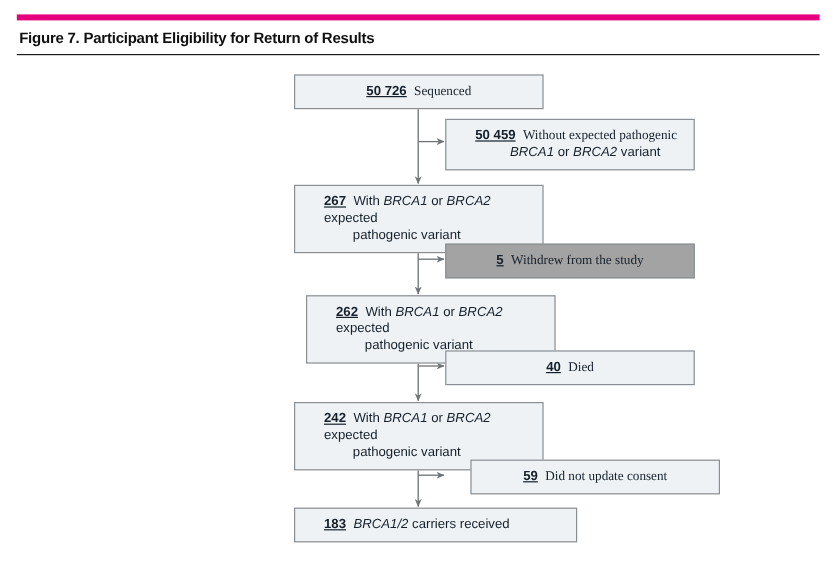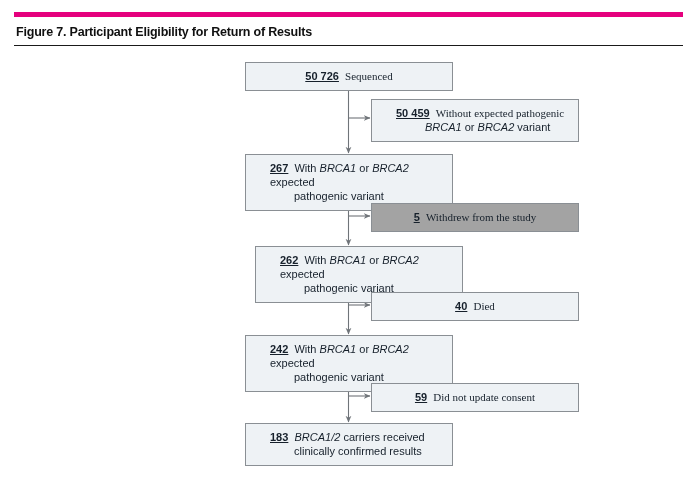--- a/index.html
+++ b/index.html
@@ -181,24 +181,23 @@
     <span class="count">40</span><span>&nbsp; </span><span class="lbl">Died</span>
   </div>
 
   <div class="node-box main-node node-hang" style="left: 245px; top: 335px; width: 208px; background: rgb(238, 242, 245); border-color: rgb(138, 143, 148);">
     <span class="hang-wrap">
       <span class="count">242</span><span>&nbsp; </span><span>With </span><span class="gene">BRCA1</span><span> or </span><span class="gene">BRCA2</span><span> expected</span>
       <span class="line2">pathogenic variant</span>
     </span>
   </div>
 
-  <div class="node-box side-node node-centered" style="left: 371px; top: 383px; width: 208px; background: rgb(238, 242, 245); border-color: rgb(138, 143, 148);">
+  <div class="node-box side-node node-centered" style="left: 392px; top: 383px; width: 208px; background: rgb(238, 242, 245); border-color: rgb(138, 143, 148);">
     <span class="count">59</span><span>&nbsp; </span><span class="lbl">Did not update consent</span>
   </div>
 
-  <div class="node-box main-node node-hang" style="left: 245px; top: 423px; width: 208px; background: rgb(238, 242, 245); border-color: rgb(138, 143, 148);">
+  <div class="node-box main-node node-hang" style="left: 245px; top: 423px; width: 236px; background: rgb(238, 242, 245); border-color: rgb(138, 143, 148);">
     <span class="hang-wrap">
       <span class="count">183</span><span>&nbsp; </span><span class="gene">BRCA1/2</span><span> carriers received</span>
-      <span class="line2">clinically confirmed results</span>
     </span>
   </div>
 
 </div>
 
 </body></html>

